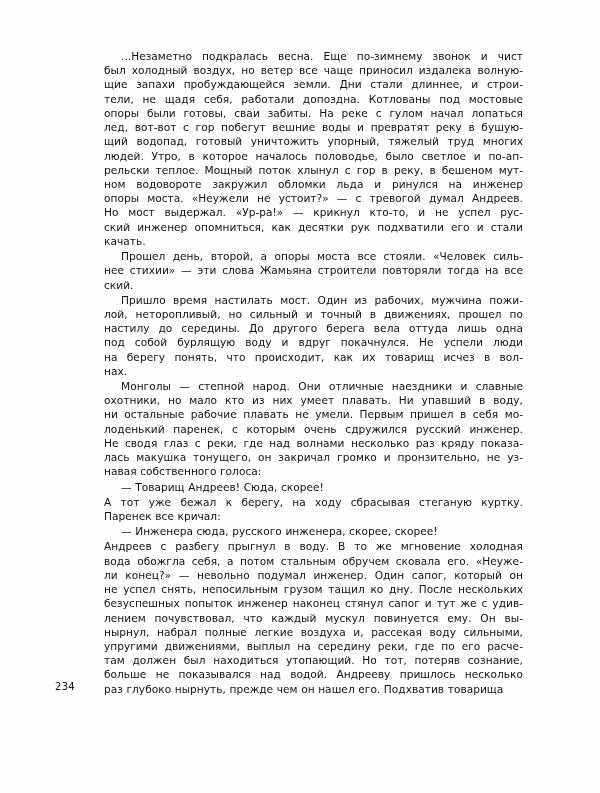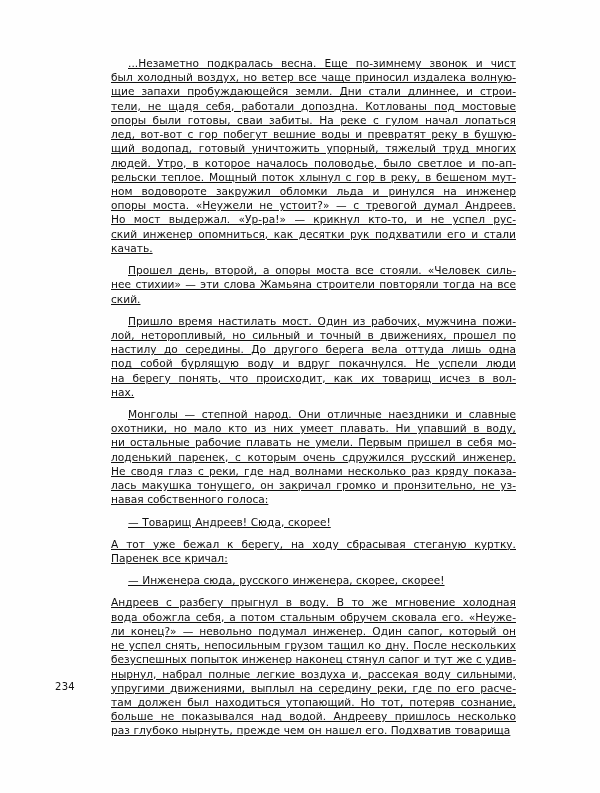--- a/index.html
+++ b/index.html
@@ -24,30 +24,29 @@
 
   
   .text-column {
     position: absolute;
     left: 103px;
     top: 48px;
     width: 421px;
   }
 
   .para {
-    margin: 8px;
+    margin: 1px;
     text-align: justify;
     text-justify: inter-word;
     font-size: 10.6px;
     line-height: 14.22px;
     color: #101010;
     letter-spacing: 0.02px;
     word-spacing: 0.2px;
     hyphens: manual;
-    text-decoration: underline;
   }
 
   
   .line {
     display: block;
     text-align: justify;
     text-align-last: justify;
     white-space: pre-wrap;
   }
   .line.last,
@@ -125,20 +124,21 @@
       </p>
       <p class="para">
         <span class="line last indent">— Инженера сюда, русского инженера, скорее, скорее!</span>
       </p>
       <p class="para">
         <span class="line">Андреев с разбегу прыгнул в воду. В то же мгновение холодная</span>
         <span class="line">вода обожгла себя, а потом стальным обручем сковала его. «Неуже-</span>
         <span class="line">ли конец?» — невольно подумал инженер. Один сапог, который он</span>
         <span class="line">не успел снять, непосильным грузом тащил ко дну. После нескольких</span>
         <span class="line">безуспешных попыток инженер наконец стянул сапог и тут же с удив-</span>
+        <span class="line">лением почувствовал, что каждый мускул повинуется ему. Он вы-</span>
         <span class="line">нырнул, набрал полные легкие воздуха и, рассекая воду сильными,</span>
         <span class="line">упругими движениями, выплыл на середину реки, где по его расче-</span>
         <span class="line">там должен был находиться утопающий. Но тот, потеряв сознание,</span>
         <span class="line">больше не показывался над водой. Андрееву пришлось несколько</span>
         <span class="line last">раз глубоко нырнуть, прежде чем он нашел его. Подхватив товарища</span>
       </p>
     </div>
 
   <div class="folio">234</div>
 

